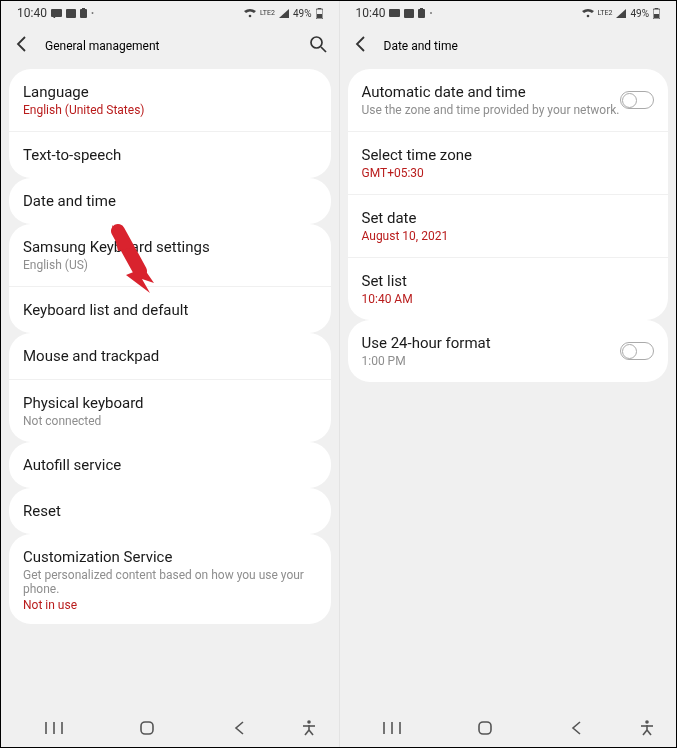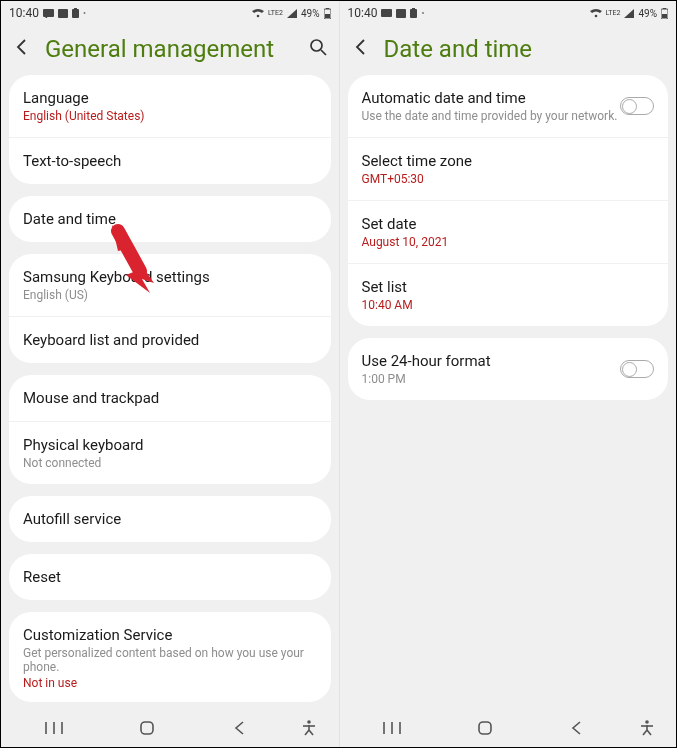--- a/index.html
+++ b/index.html
@@ -19,51 +19,50 @@
     display: flex;
     flex-direction: column;
     position: relative;
   }
   .screen + .screen { border-left: 1px solid rgba(0,0,0,0.05); }
   .status-bar {
     height: 24px;
     display: flex;
     align-items: center;
     justify-content: space-between;
-    padding: 0 8px;
+    padding: 0 16px;
     font-size: 12px;
     color: #333;
     background: #f0f0f0;
   }
   .status-left, .status-right { display: flex; align-items: center; gap: 4px; }
   .status-right { font-size: 10px; justify-content: flex-end; }
   .stat-icon { display:inline-flex; align-items:center; }
   .header {
     display: flex;
     align-items: center;
     padding: 10px 12px 12px 12px;
     gap: 14px;
     background: #f0f0f0;
   }
   .header-title {
-    font-size: 24px;
-    color: #4d7c0f;
+    font-size: 12px;
+    color: #000000;
     flex: 1;
   }
   .search-icon { color: #333; }
   .back-icon { color: #333; }
   .content {
     flex: 1;
     overflow: hidden;
     padding: 0 8px;
   }
   .group {
     background: #fff;
     border-radius: 22px;
-    margin-bottom: 12px;
     overflow: hidden;
   }
   .item {
     padding: 14px 14px;
     border-bottom: 1px solid rgba(0,0,0,0.06);
     display: flex;
     align-items: center;
   }
   .item:last-child { border-bottom: none; }
   .item-main { flex: 1; display: flex; flex-direction: column; gap: 2px; }
@@ -197,21 +196,21 @@
 
     <div class="group">
       <div class="item">
         <div class="item-main">
           <span class="item-label">Samsung Keyboard settings</span>
           <span class="item-sub">English (US)</span>
         </div>
       </div>
       <div class="item">
         <div class="item-main">
-          <span class="item-label">Keyboard list and provided</span>
+          <span class="item-label">Keyboard list and default</span>
         </div>
       </div>
     </div>
 
     <div class="group">
       <div class="item">
         <div class="item-main">
           <span class="item-label">Mouse and trackpad</span>
         </div>
       </div>
@@ -342,21 +341,21 @@
     </span>
     <span class="header-title">Date and time</span>
   </div>
 
   <div class="content">
 
     <div class="group">
       <div class="item">
         <div class="item-main">
           <span class="item-label">Automatic date and time</span>
-          <span class="item-sub">Use the date and time provided by your network.</span>
+          <span class="item-sub">Use the zone and time provided by your network.</span>
         </div>
         <span class="toggle"></span>
       </div>
       <div class="item">
         <div class="item-main">
           <span class="item-label">Select time zone</span>
           <span class="item-sub accent">GMT+05:30</span>
         </div>
       </div>
       <div class="item">

